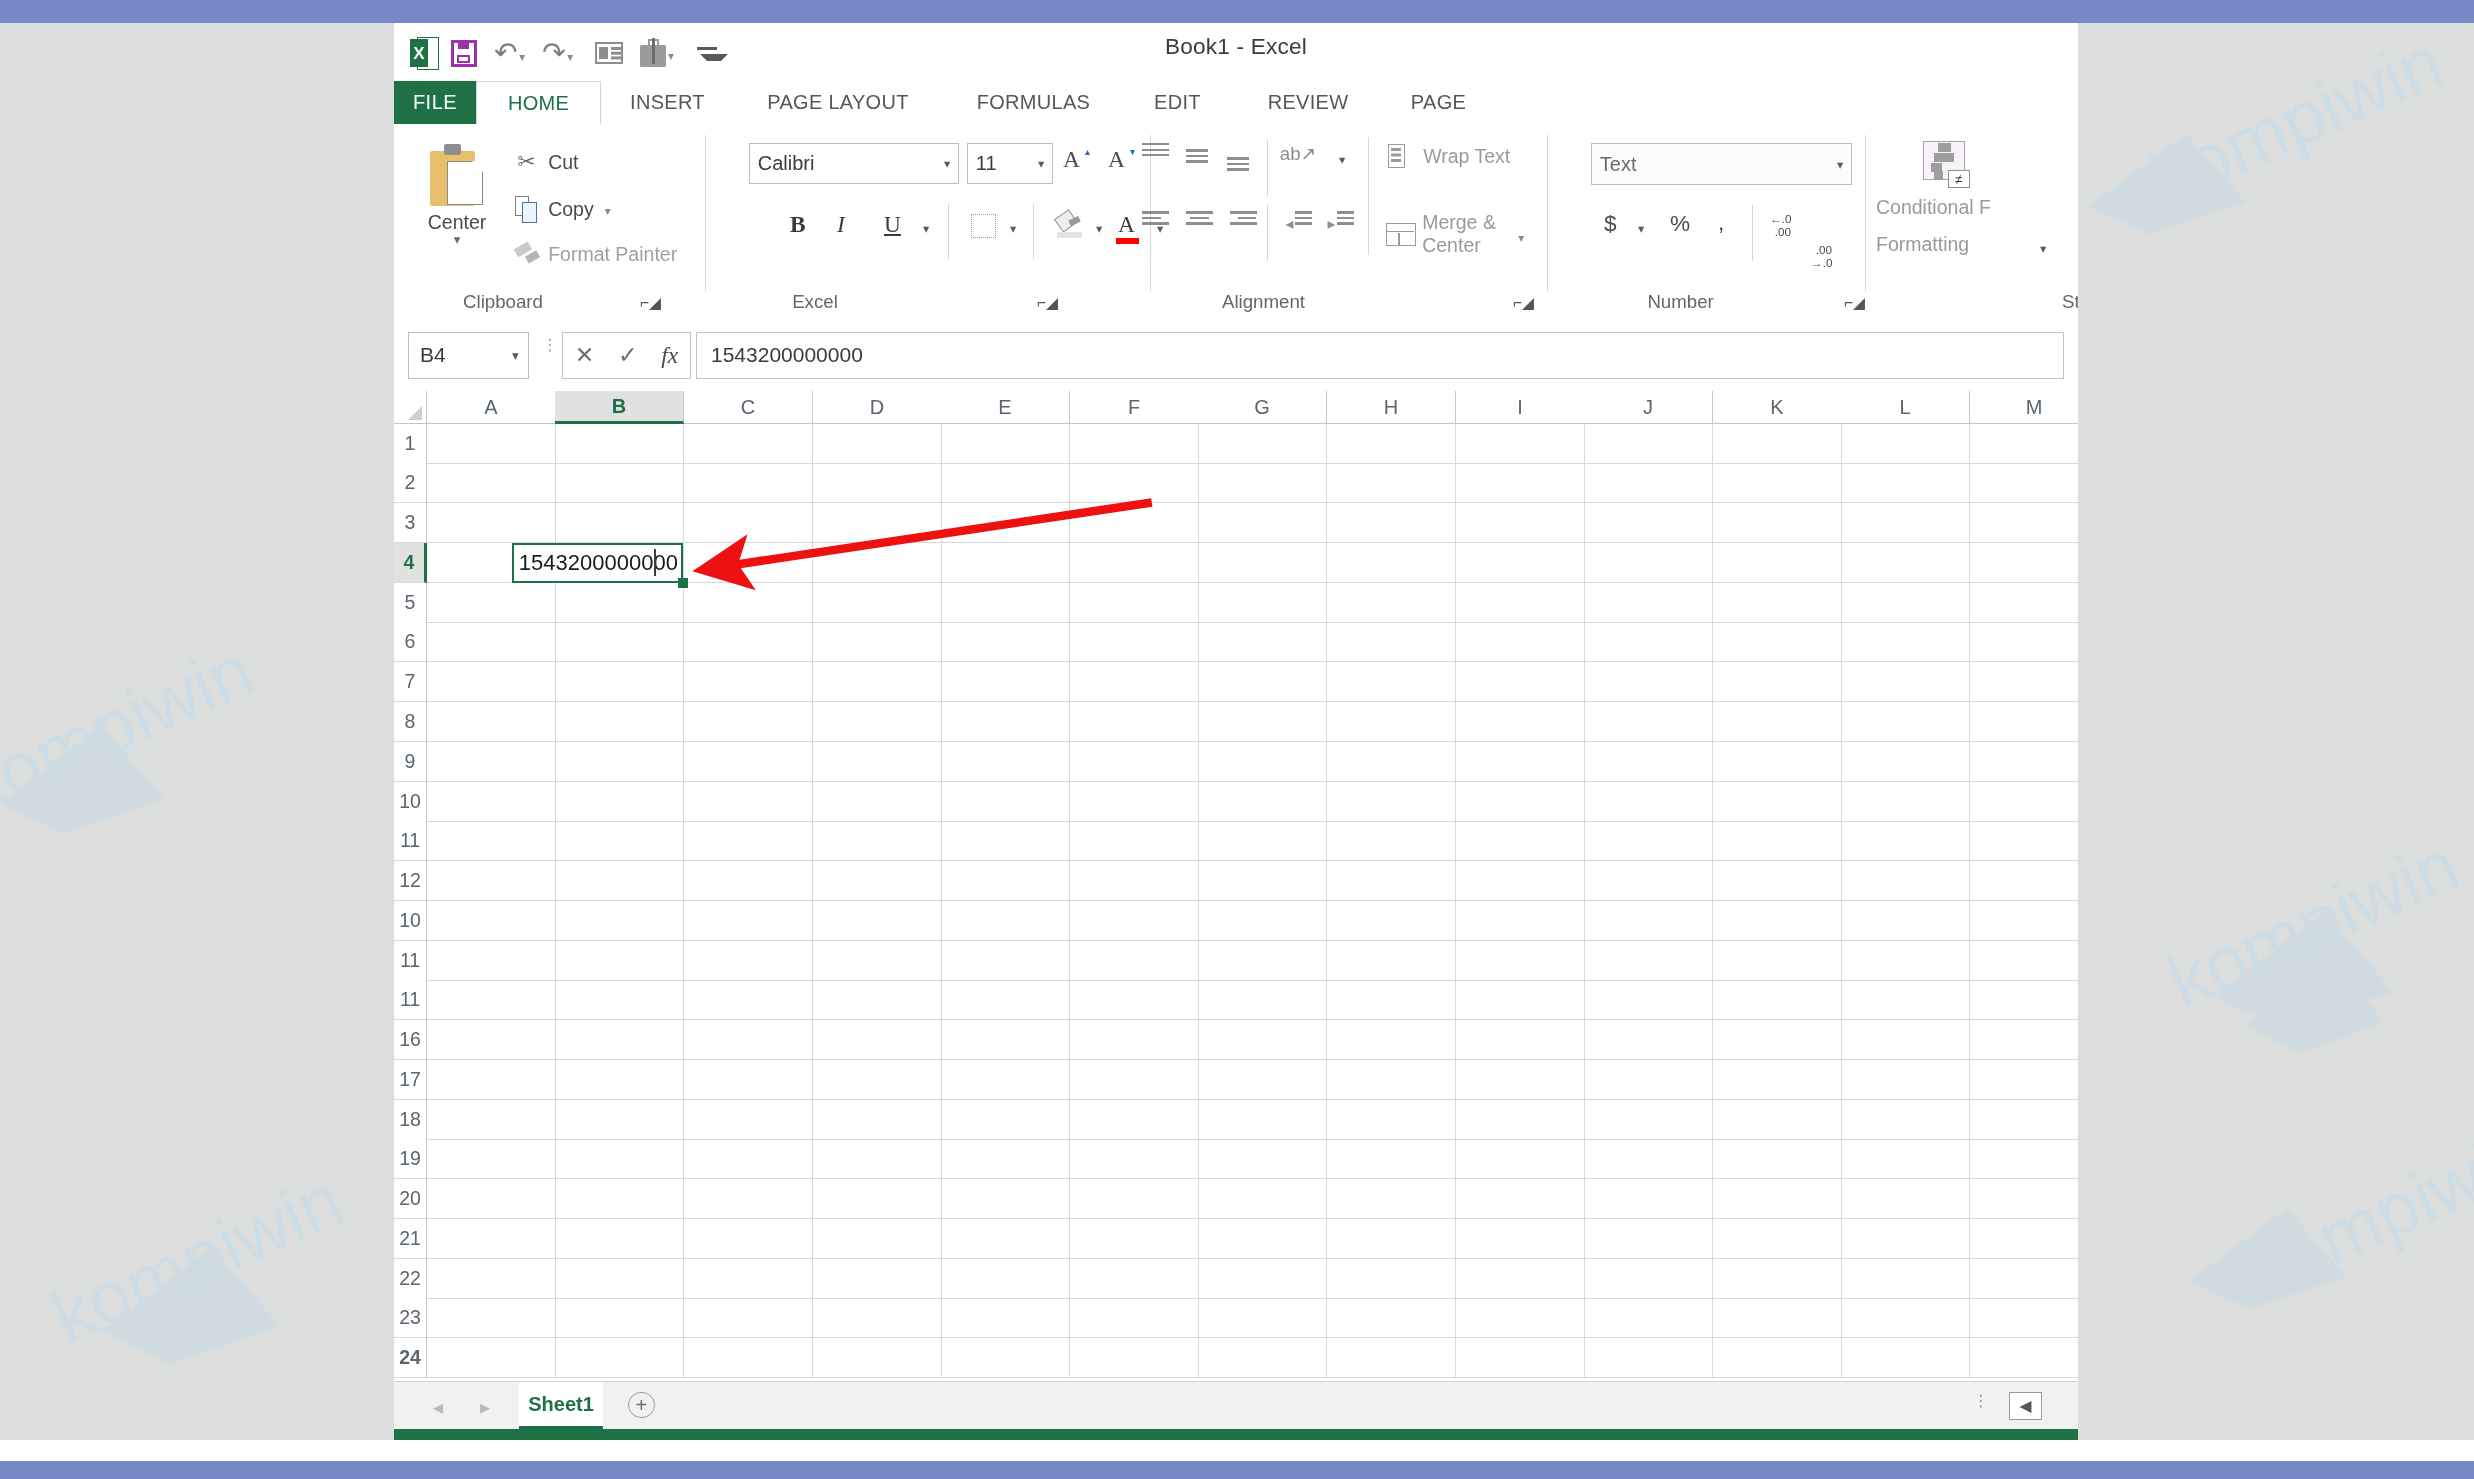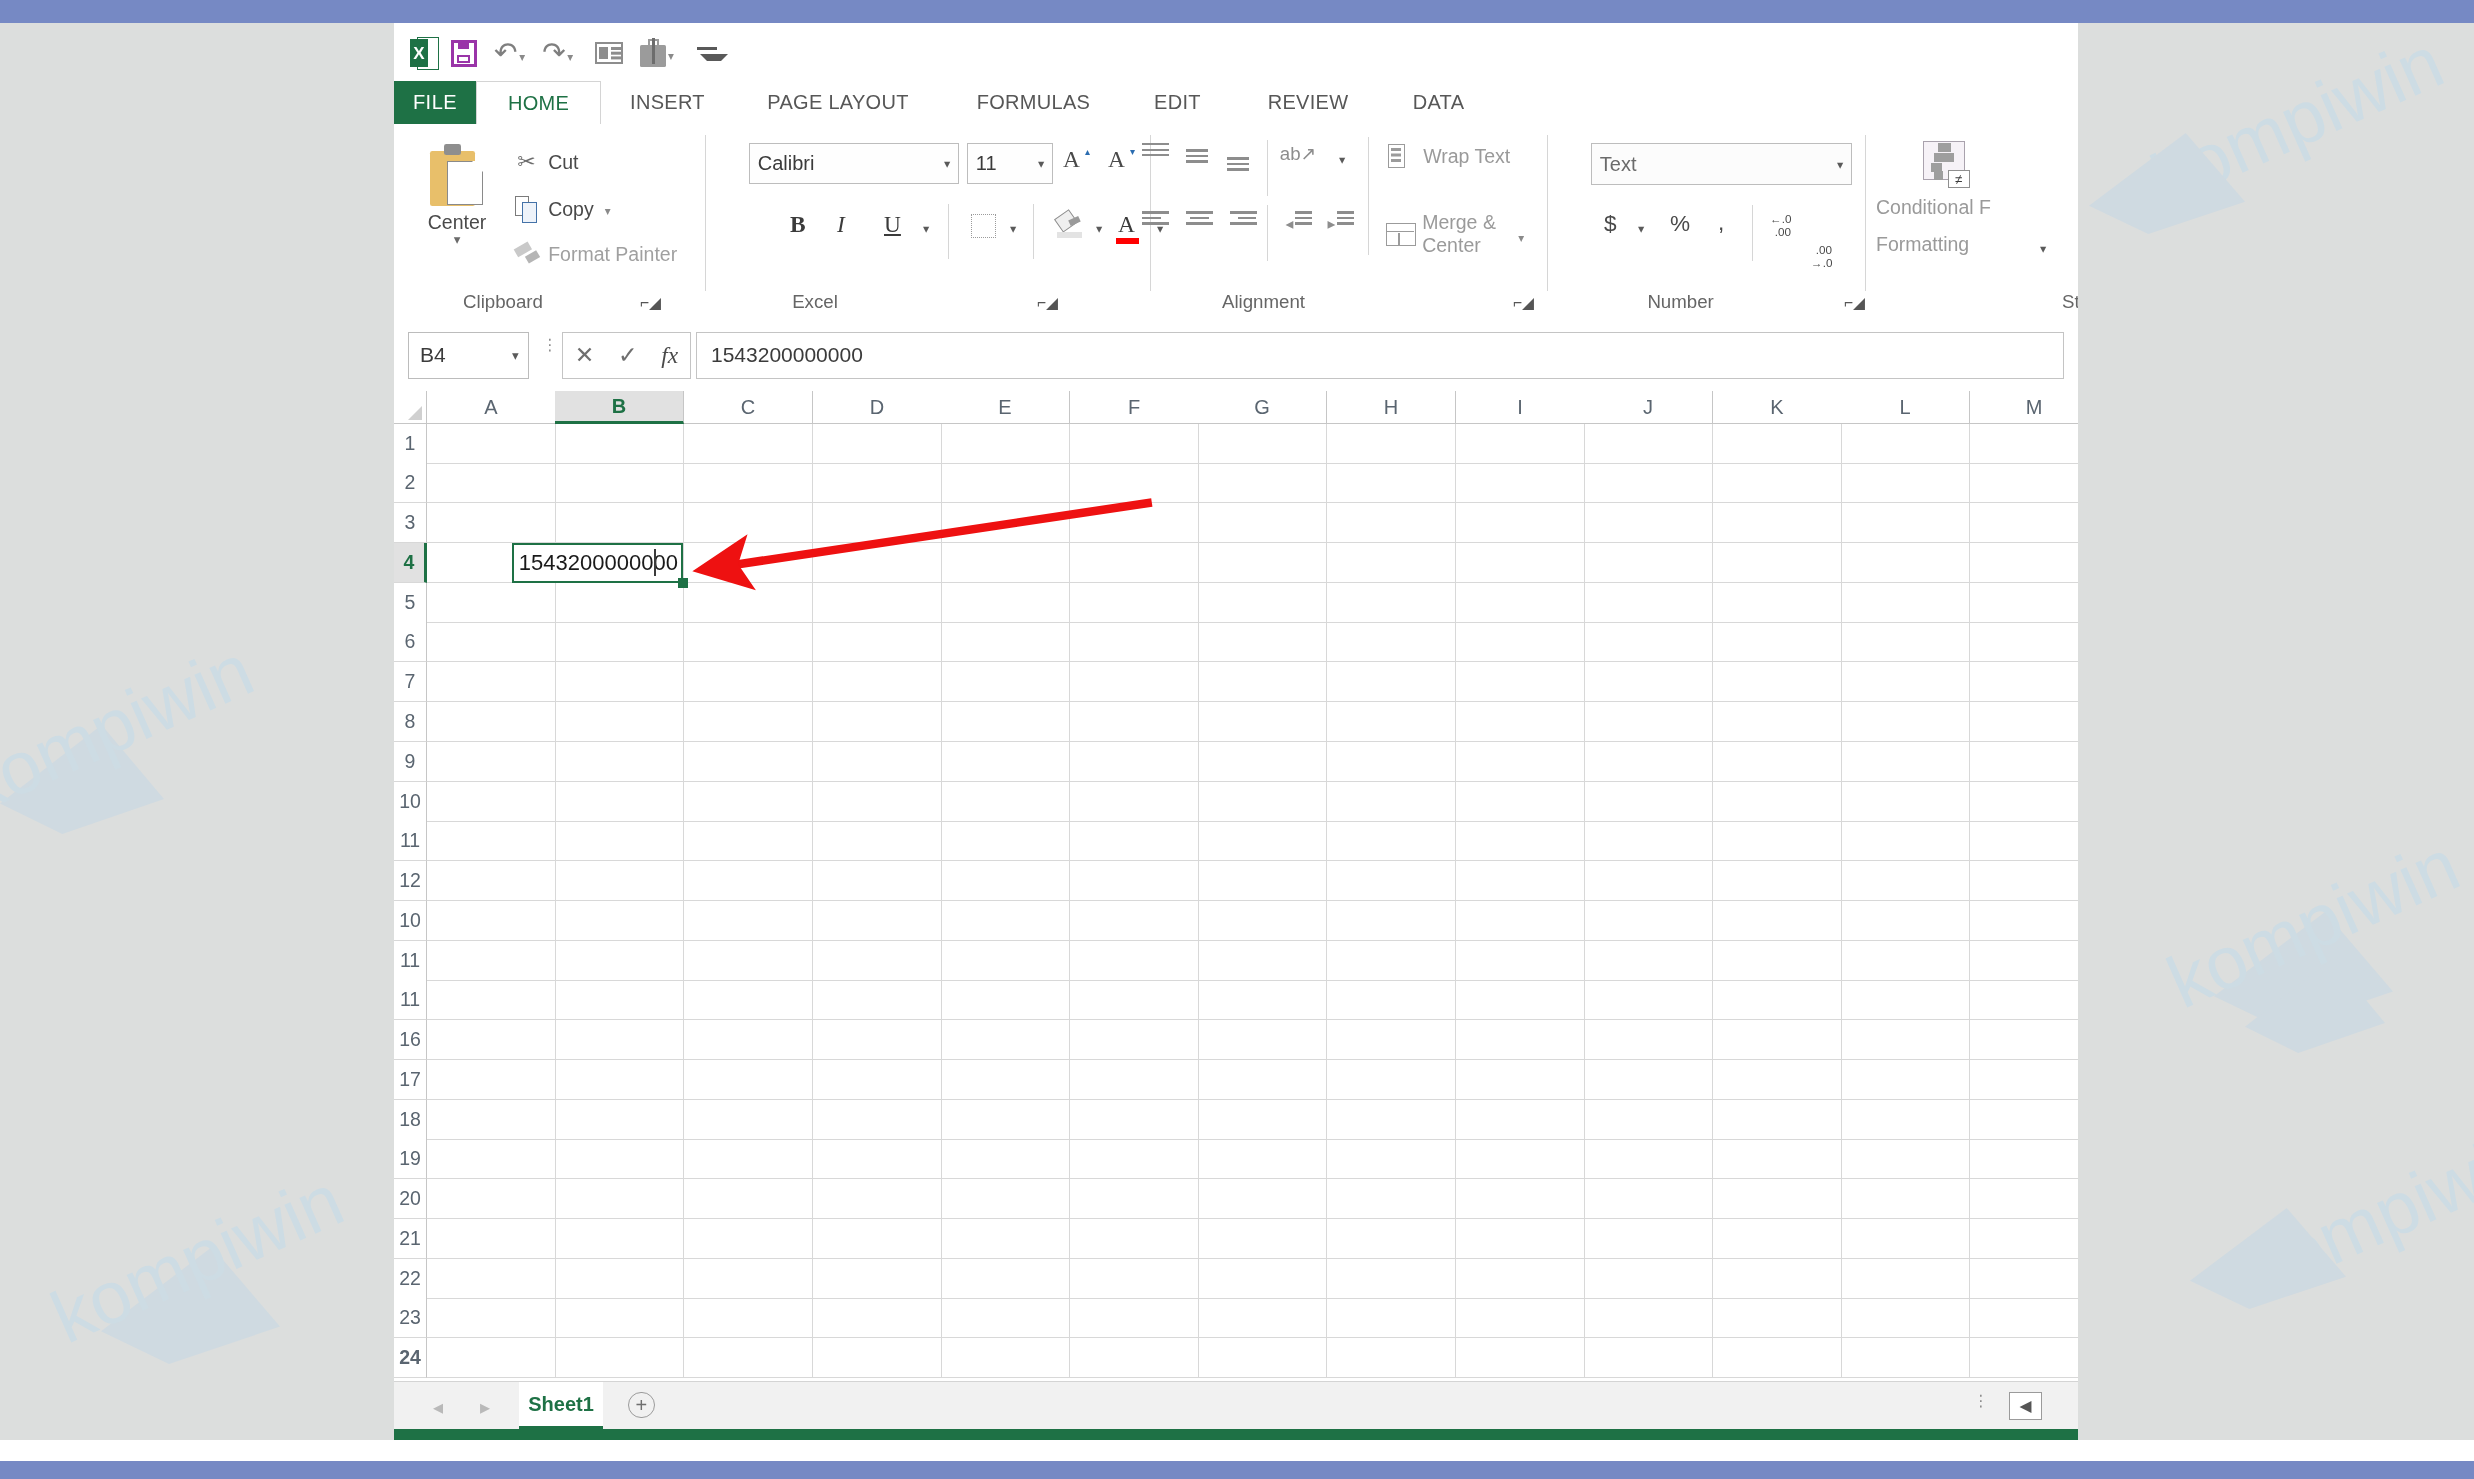--- a/index.html
+++ b/index.html
@@ -310,20 +310,21 @@
   <div class="wmtri" style="left:133px;top:912px;width:156px;height:101px;clip-path:polygon(62% 0,100% 68%,38% 100%,0 72%);"></div>
   <div class="wm" style="left:117px;top:928px;font-size:74px;transform:rotate(-24deg);">kompiwin</div>
   <div class="wmtri" style="left:834px;top:779px;width:156px;height:101px;clip-path:polygon(62% 0,100% 68%,38% 100%,0 72%);"></div>
   <div class="wm" style="left:881px;top:990px;font-size:74px;transform:rotate(-24deg);">kompiwin</div>
   <div class="wmtri" style="left:1232px;top:1013px;width:156px;height:101px;clip-path:polygon(62% 0,100% 68%,38% 100%,0 72%);"></div>
   <div class="wm" style="left:1115px;top:1263px;font-size:74px;transform:rotate(-24deg);">kompiwin</div>
   <div class="wm" style="left:546px;top:1247px;font-size:74px;transform:rotate(-24deg);">kompiwin</div>
   <div class="wmtri" style="left:468px;top:1286px;width:156px;height:101px;clip-path:polygon(62% 0,100% 68%,38% 100%,0 72%);"></div>
 
   <div id="titlebar">
+    <div id="title-text">Book1 - Excel</div>
     <div id="qat">
       <div class="qat-btn" style="margin-right:11px;">
         <div class="xl-logo">
           <div class="doc"></div>
           <div class="fold"></div>
           <div class="xchar">X</div>
         </div>
       </div>
       <div class="qat-btn" style="margin-right:17px;">
           <div class="save-ico"></div>
@@ -350,21 +351,21 @@
   </div>
 
   <div id="tabstrip">
     <div id="tab-file">FILE</div>
     <div class="tab active" style="left:82px;width:125px;">HOME</div>
     <div class="tab" style="left:207px;width:133px;">INSERT</div>
     <div class="tab" style="left:339px;width:210px;">PAGE LAYOUT</div>
     <div class="tab" style="left:550px;width:179px;">FORMULAS</div>
     <div class="tab" style="left:729px;width:109px;">EDIT</div>
     <div class="tab" style="left:838px;width:152px;">REVIEW</div>
-    <div class="tab" style="left:990px;width:109px;">DATA</div>
+    <div class="tab" style="left:990px;width:109px;">PAGE</div>
   </div>
 
   <div id="ribbon">
 
     <div class="grp" style="left:0px;width:312px;">
       <div class="clip-paste">
         <div class="clipbd">
           <div class="board"></div>
             <div class="pg"></div>
             <div class="clip"></div>

